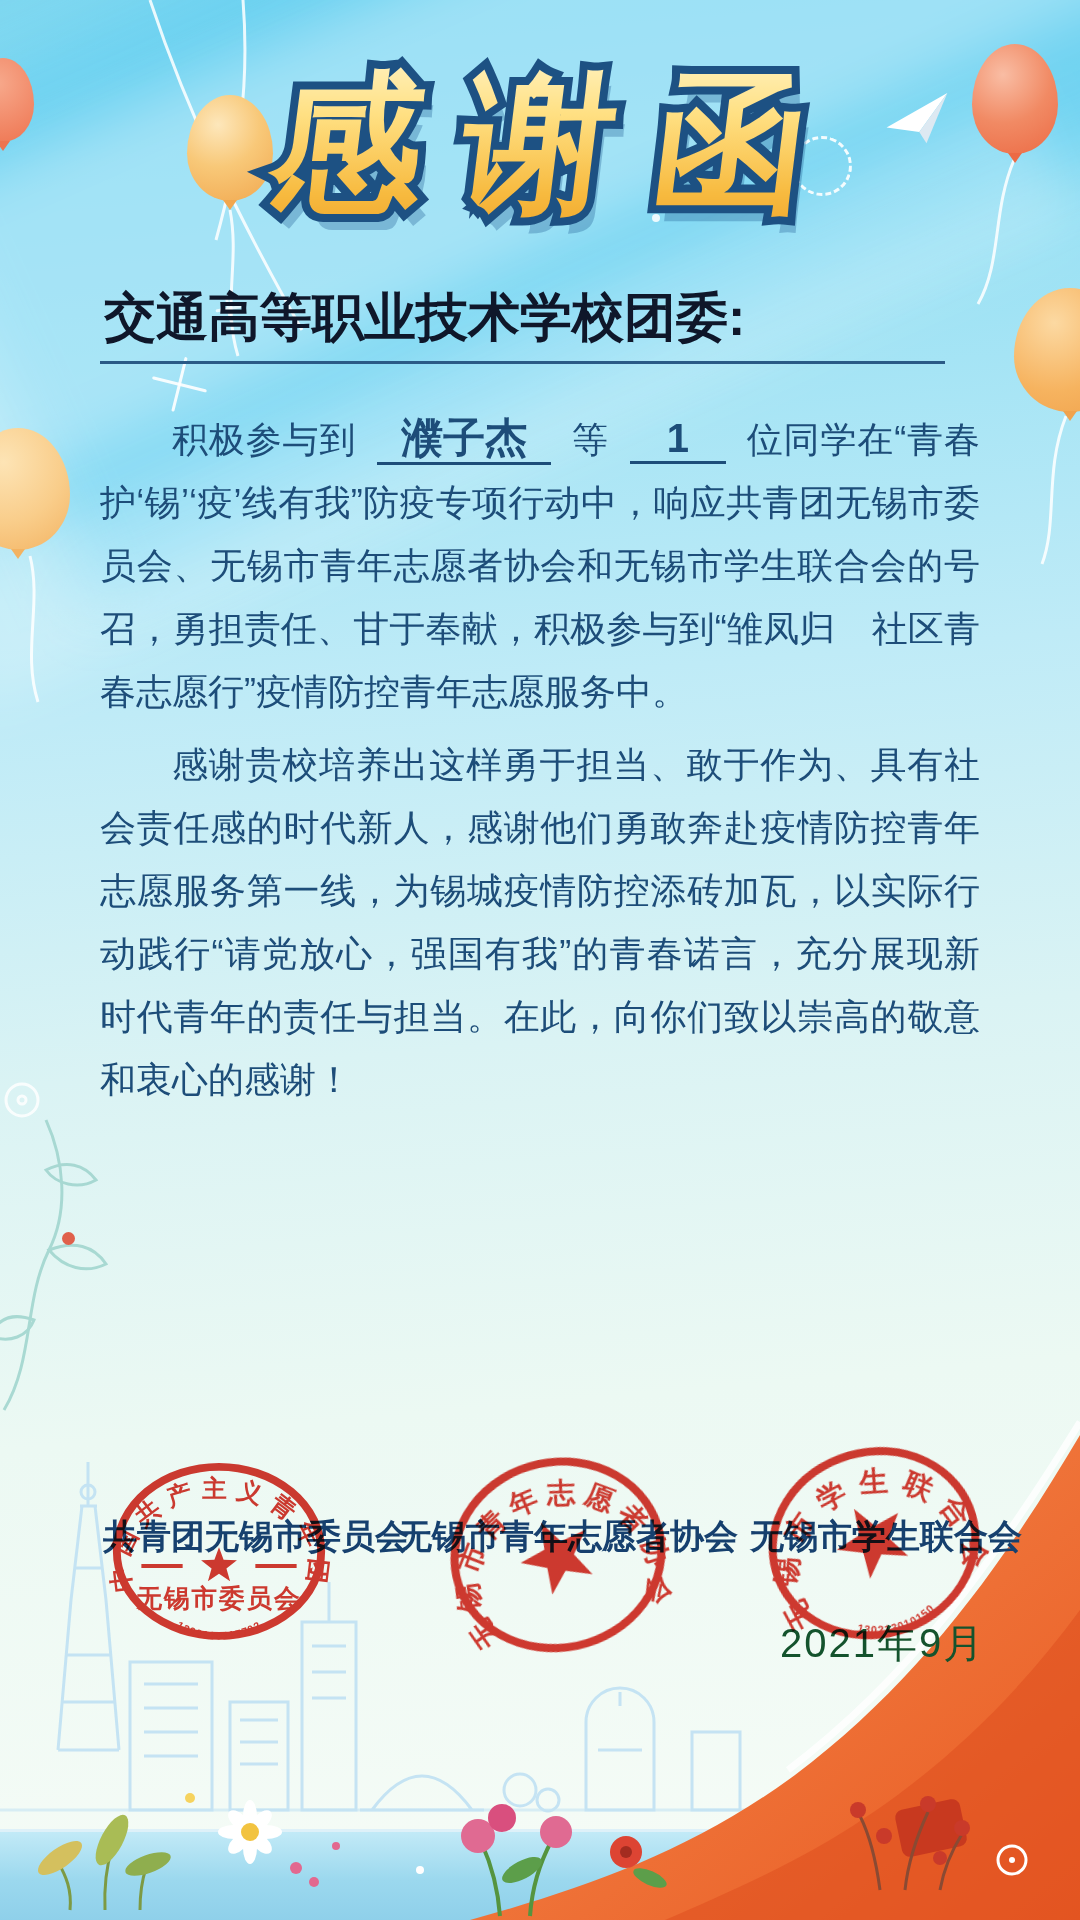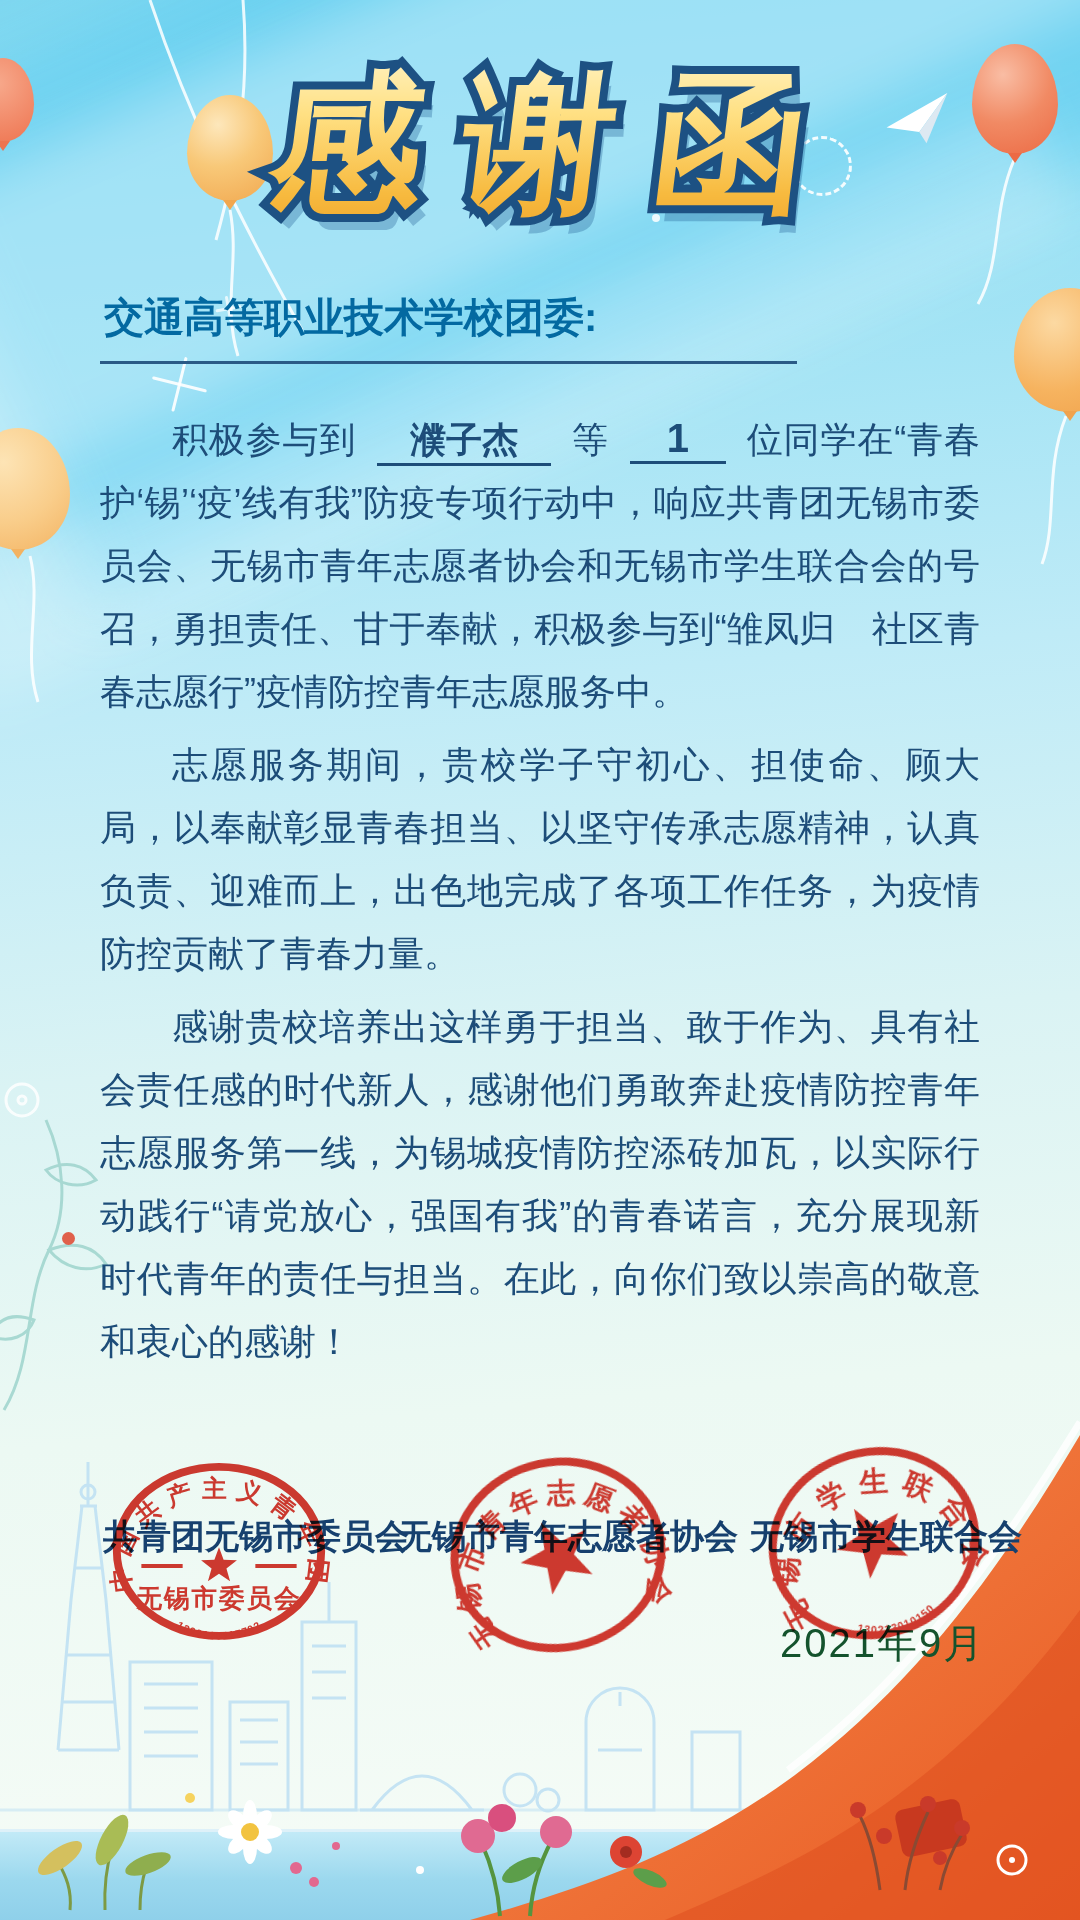--- a/index.html
+++ b/index.html
@@ -62,26 +62,26 @@
     text-shadow:10px 16px 0 rgba(24,82,140,.30),0 6px 0 #1d5183;}
   .title-fill{position:relative;color:#f8bf3e;}
   @supports (-webkit-background-clip:text){
     .title-fill{background:linear-gradient(180deg,#fff3c2 0%,#ffe083 34%,#f7ba3f 78%,#efa72d 100%);
       -webkit-background-clip:text;background-clip:text;color:transparent;}
   }
 
   
   .letter{position:absolute;left:100px;width:880px;top:286px;z-index:7;
     color:#1d4d79;font-size:36px;line-height:63px;text-align:justify;}
-  .salutation{font-size:40px;font-weight:bold;color:#0369a1;display:inline-block;
+  .salutation{font-size:52px;font-weight:bold;color:#0f172a;display:inline-block;
     border-bottom:3px solid #2a5a86;padding:0 200px 12px 4px;margin-bottom:44px;white-space:nowrap;}
   .para{margin:0 0 10px;text-indent:2em;}
   .blank{display:inline-block;border-bottom:3px solid #1d4d79;text-align:center;
     font-weight:bold;line-height:1.15;margin:0 10px;text-indent:0;}
-  .blank-name{min-width:150px;font-size:36px;padding:0 12px;font-family:Liberation Mono, monospace;}
+  .blank-name{min-width:150px;font-size:42px;padding:0 12px;}
   .blank-count{min-width:96px;font-size:40px;}
   .closing-regards{margin:8px 0 0;text-indent:2.5em;}
   .closing-salute{margin:4px 0 0;text-indent:0.6em;}
 
   
   .skyline{position:absolute;left:0;top:1450px;width:1080px;height:470px;z-index:2;}
 
   
   .water{position:absolute;left:0;bottom:0;width:1080px;height:88px;z-index:3;
     background:linear-gradient(180deg,#c2eaf7 0%,#9bd8ee 55%,#8fd0ea 100%);
@@ -252,21 +252,20 @@
     <div>
       <span class="salutation">交通高等职业技术学校团委:</span>
     </div>
     <p class="para">
       <span>积极参与到</span>
       <span class="blank blank-name">濮子杰</span>
       <span>等</span>
       <span class="blank blank-count">1</span>
       <span>位同学在“青春护‘锡’‘疫’线有我”防疫专项行动中，响应共青团无锡市委员会、无锡市青年志愿者协会和无锡市学生联合会的号召，勇担责任、甘于奉献，积极参与到“雏凤归　社区青春志愿行”疫情防控青年志愿服务中。</span>
     </p>
-    <p class="para">志愿服务期间，贵校学子守初心、担使命、顾大局，以奉献彰显青春担当、以坚守传承志愿精神，认真负责、迎难而上，出色地完成了各项工作任务，为疫情防控贡献了青春力量。</p>
     <p class="para">感谢贵校培养出这样勇于担当、敢于作为、具有社会责任感的时代新人，感谢他们勇敢奔赴疫情防控青年志愿服务第一线，为锡城疫情防控添砖加瓦，以实际行动践行“请党放心，强国有我”的青春诺言，充分展现新时代青年的责任与担当。在此，向你们致以崇高的敬意和衷心的感谢！</p>
   </div>
 
   <div class="org-names">
     <span class="org1">共青团无锡市委员会</span>
     <span class="org2">无锡市青年志愿者协会</span>
     <span class="org3">无锡市学生联合会</span>
   </div>
   <div class="date-line">2021年9月</div>
 

